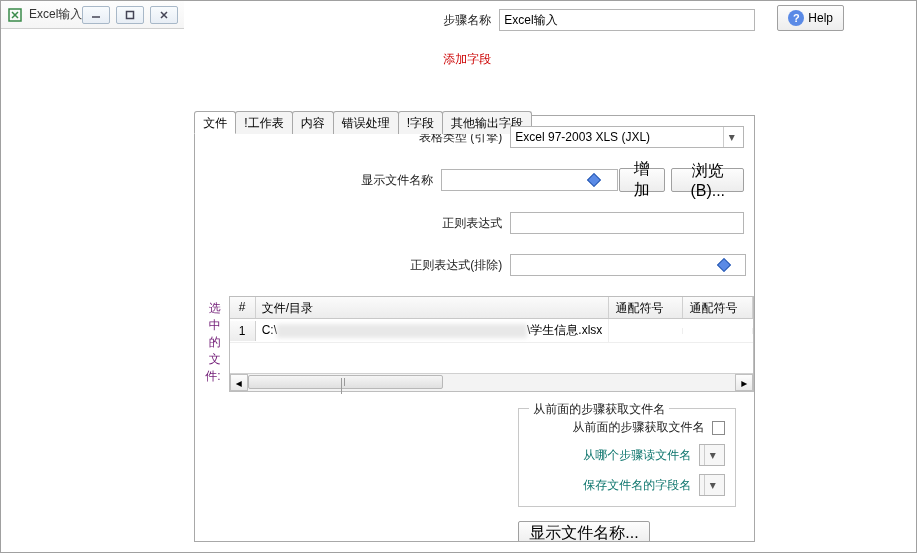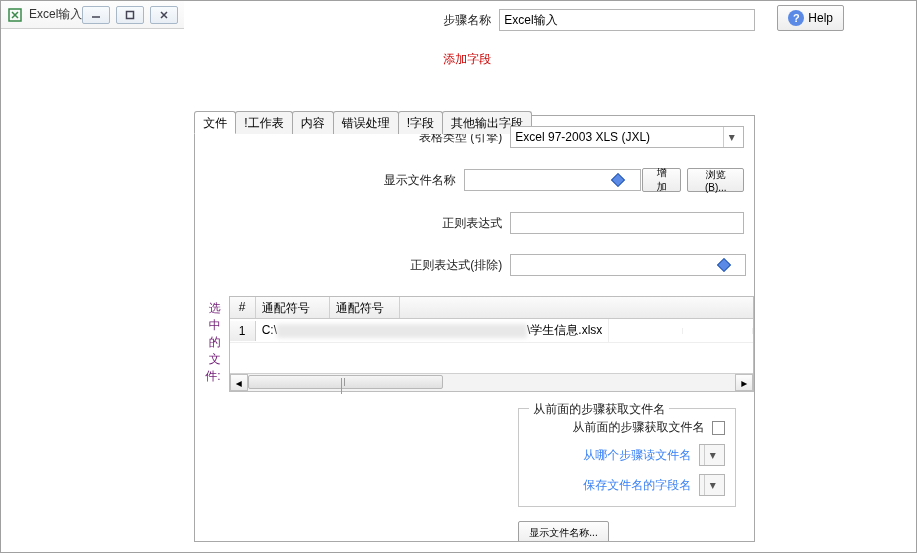--- a/index.html
+++ b/index.html
@@ -26,21 +26,21 @@
   .tabs { border-bottom:1px solid #a8a8a8; display:flex; margin-top:4px; height:24px; position:relative; }
   .tab { padding:3px 8px 4px; border:1px solid #a8a8a8; border-bottom:none; background:#f4f4f4; margin-right:-1px; cursor:pointer; position:relative; top:19px; border-radius:3px 3px 0 0; }
   .tab.active { background:#fff; border-bottom:1px solid #fff; z-index:2; }
   
   .tabcontent { border:1px solid #a8a8a8; border-top:none; flex:1; padding:10px 10px 10px 10px; overflow:auto; }
   
   .row .input-flex { flex:1; }
   .row .diamond { width:10px; height:10px; background:#5a8ae6; transform:rotate(45deg); margin:0 6px 0 -14px; position:relative; left:-2px; border:1px solid #2a5ab0; }
   .row .diamond-wrap { display:flex; align-items:center; justify-content:center; width:16px; }
   
-  .btn { border:1px solid #a0a0a0; background:linear-gradient(#fdfdfd,#ededed); height:24px; padding:0 10px; border-radius:2px; cursor:pointer; font-size:10px; display:inline-flex; align-items:center; justify-content:center; }
+  .btn { border:1px solid #a0a0a0; background:linear-gradient(#fdfdfd,#ededed); height:24px; padding:0 10px; border-radius:2px; cursor:pointer; font-size:16px; display:inline-flex; align-items:center; justify-content:center; }
   .btn.disabled { color:#9a9a9a; background:#f3f3f3; cursor:default; }
   
   .combo { position:relative; display:flex; align-items:center; }
   .combo .combo-text { flex:1; }
   .combo .combo-arrow { width:16px; display:flex; align-items:center; justify-content:center; color:#555; border-left: 1px solid #ccc; height: 100%; }
   
   .files-row { display:flex; align-items:flex-start; margin-top:6px; }
   .files-row .lbl { width:305px; text-align:right; padding-right:8px; color:#701a75; padding-top:4px; }
   .files-row .table-wrap { flex:1; display:flex; flex-direction:column; border:1px solid #bdbdbd; height:96px; }
   .table-head { display:flex; background:linear-gradient(#fbfbfb,#ececec); border-bottom:1px solid #c8c8c8; height:22px; font-size:12px;}
@@ -60,21 +60,21 @@
   .hscroll .thumb { position:absolute; left:0; top:1px; height:14px; width:40%; background:linear-gradient(#f5f5f5,#e0e0e0); border:1px solid #b8b8b8; border-radius:2px; }
   .hscroll .grip { position:absolute; left:50%; top:50%; transform:translate(-50%,-50%); width:8px; height:8px; }
   .hscroll .grip span{ display:block; width:1px; height:8px; background:#9a9a9a; float:left; margin-right:2px;}
   
   .side-btns { display:flex; flex-direction:column; gap:6px; margin-left:8px; justify-content:flex-end; height:96px; padding-bottom:8px;}
   
   .fieldset { border:1px solid #c8c8c8; margin-left:313px; margin-top:16px; padding:10px 10px 10px; position:relative; margin-right:8px;}
   .fieldset .legend { position:absolute; top:-8px; left:10px; background:#fff; padding:0 4px; color:#222; }
   .frow { display:flex; align-items:center; margin-bottom:8px; }
   .frow .flbl { width:200px; text-align:right; padding-right:8px; color:#222; }
-  .frow .flbl.muted { color:#3b82f6; }
+  .frow .flbl.muted { color:#0f766e; }
   .checkbox { width:14px; height:14px; border:1px solid #8a8a8a; background:#fff; display:inline-block;}
   .frow .combo { flex:1; background:#f6f6f6; }
   
   .show-files-row { margin-left:313px; margin-top:14px; }
   
   .footer { height:44px; display:flex; align-items:center; border-top:0; padding:0 12px 10px; }
   .footer .help { margin-right:auto; }
   .footer .fbtns { display:flex; gap:18px; margin:0 auto; }
   .footer .spacerR { width:60px; }
   .helpbtn { border:1px solid #a0a0a0; background:linear-gradient(#fdfdfd,#ededed); height:26px; padding:0 10px; border-radius:2px; display:flex; align-items:center; gap:4px; cursor:pointer; }
@@ -165,20 +165,21 @@
         <span class="diamond-wrap" style="margin-left:-18px;">
             <span class="diamond"></span>
           </span>
       </div>
 
       <div class="files-row">
         <div class="lbl">选中的文件:</div>
         <div class="table-wrap">
           <div class="table-head">
             <div class="th col-num">#</div>
+            <div class="th col-path">文件/目录</div>
             <div class="th col-wc">通配符号</div>
             <div class="th col-wc2">通配符号</div>
           </div>
           <div class="table-rows">
             <div class="table-row">
               <div class="td col-num">1</div>
               <div class="td col-path">
                 <span>C:\</span><span class="blur-span"></span><span>\学生信息.xlsx</span>
               </div>
               <div class="td col-wc"></div>

